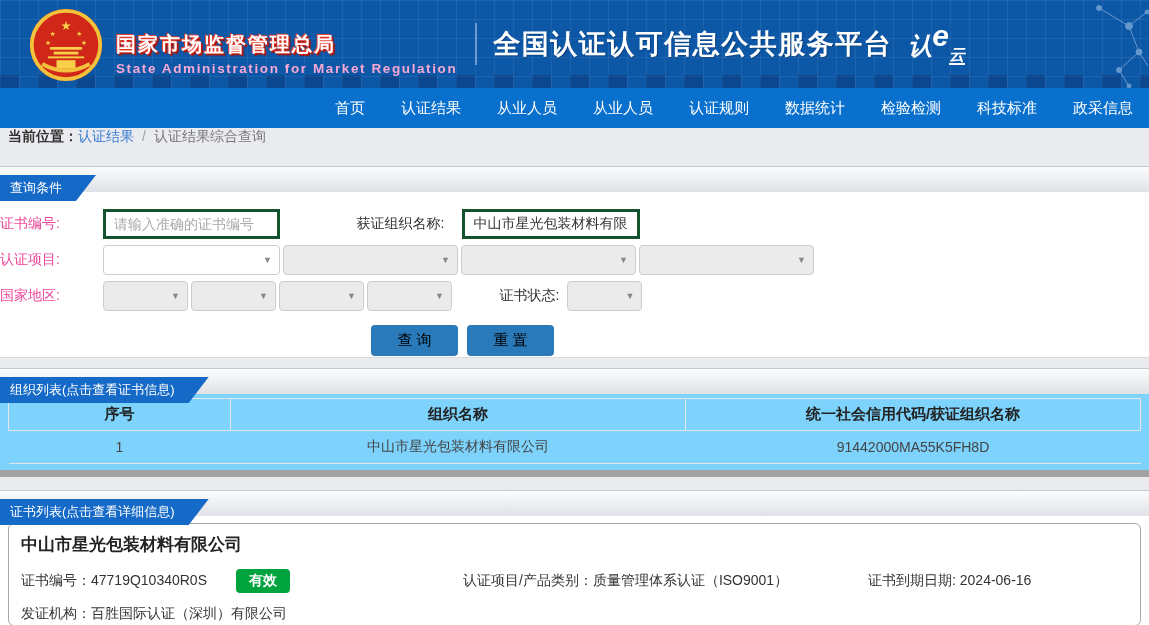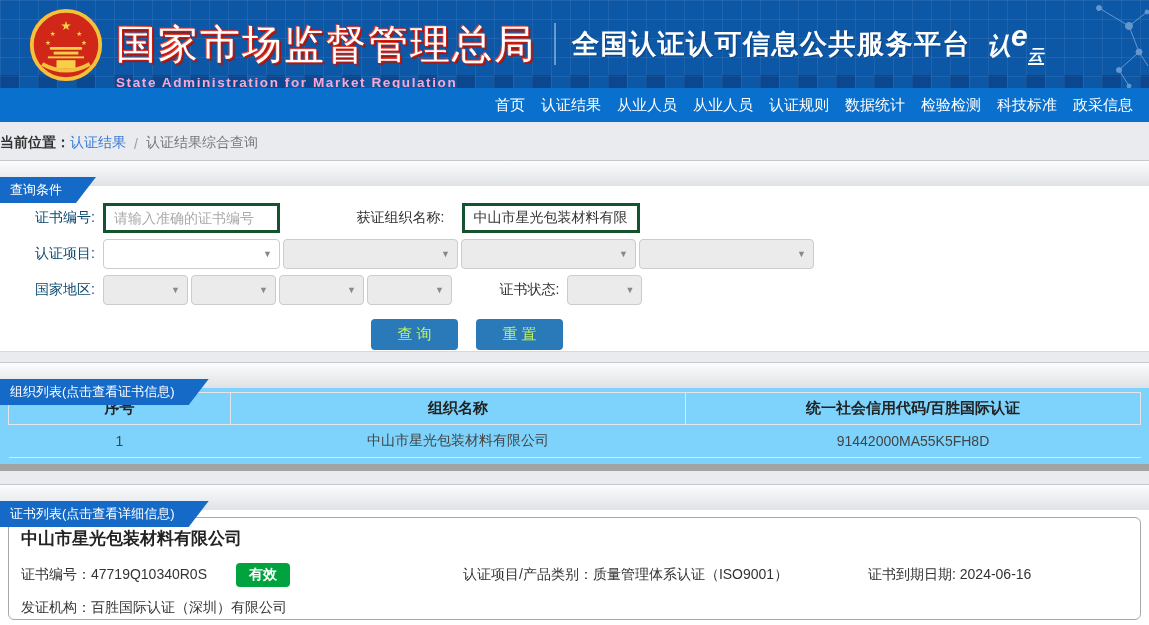--- a/index.html
+++ b/index.html
@@ -11,74 +11,74 @@
   .header { position:relative; height:88px; background:#0d57a7; overflow:hidden; }
   .header::before { content:""; position:absolute; inset:0;
     background-image:linear-gradient(rgba(255,255,255,.07) 1px,transparent 1px),
                      linear-gradient(90deg,rgba(255,255,255,.07) 1px,transparent 1px);
     background-size:19px 19px; }
   .header::after { content:""; position:absolute; left:0; right:0; bottom:0; height:13px;
     background:repeating-linear-gradient(90deg,rgba(2,25,70,.25) 0 19px,transparent 19px 38px); }
   .header-inner { position:relative; z-index:2; display:flex; align-items:center; height:100%; padding-left:28px; }
   .emblem { width:76px; height:76px; flex:0 0 auto; margin-top:2px; }
   .org-block { margin-left:12px; }
-  .org-cn { font-size:40px; font-weight:normal; letter-spacing:2px; color:#fff;
+  .org-cn { font-size:20px; font-weight:bold; letter-spacing:2px; color:#fff;
             text-shadow:-1px -1px 0 #e8402f, 1px 1px 0 #c61f12, 2px 2px 1px #a51508;margin-top:18px; }
   .org-en { font-size:13.5px; font-weight:bold; color:#f9a8d4; letter-spacing:1.6px; margin-top:3px; }
   .hdr-divider { width:2px; height:42px; background:rgba(180,210,240,.55); margin:0 16px 0 18px; }
   .platform { font-size:27px; color:#fff; letter-spacing:1.5px; font-weight:bold; text-shadow:1px 1px 1px rgba(0,0,0,.25); }
   .cloud-logo { margin-left:16px; color:#fff; font-style:italic; white-space:nowrap; }
   .cloud-logo .p1 { font-size:24px; font-weight:bold; }
   .cloud-logo .p2 { font-size:30px; font-weight:bold; position:relative; top:-8px; }
   .cloud-logo .p3 { font-size:16px; font-weight:bold; position:relative; top:6px; border-bottom:2px solid #fff; }
   .constellation { position:absolute; right:0; top:0; z-index:1; opacity:.5; }
 
   
-  .nav { height:34px; background:#0a70cd; display:flex; align-items:center;
-         justify-content:flex-end; gap:16px; padding-right:16px; }
+  .nav { height:40px; background:#0a70cd; display:flex; align-items:center;
+         justify-content:flex-end; gap:36px; padding-right:16px; }
   .nav-item { color:#fff; font-size:15px; cursor:pointer; white-space:nowrap; }
 
   
-  .breadcrumb { height:30px; background:#e9ebee; display:flex; align-items:flex-end;
-                font-size:14px; }
+  .breadcrumb { height:30px; background:#e9ebee; display:flex; align-items:flex-start;
+                padding-left:8px; font-size:14px; }
   .bc-label { color:#333; font-weight:bold; }
   .bc-link { color:#3a7bd5; cursor:pointer; }
   .bc-sep { color:#9aa0a6; margin:0 8px; }
   .bc-current { color:#777; }
 
   
   .gap8 { height:8px; } .gap10 { height:10px; } .gap13 { height:13px; }
   .sec-strip { height:26px; background:linear-gradient(#fbfcfd,#dfe2e6);
                border-top:1px solid #c5c9cd; position:relative; }
-  .sec-tab { position:absolute; left:0; top:16px; height:26px; background:#1569c7; color:#fff;
+  .sec-tab { position:absolute; left:0; top:8px; height:26px; background:#1569c7; color:#fff;
              font-size:13px; line-height:26px; padding:0 34px 0 10px;
              clip-path:polygon(0 0,100% 0,calc(100% - 20px) 100%,0 100%); }
 
   
   .form-body { background:#fff; height:166px; padding-top:17px; border-bottom:1px solid #d7dadd; }
   .frow { margin-bottom:6px; white-space:nowrap; }
-  .flabel { display:inline-block; width:95px; text-align:right; margin-right:8px;
-            font-size:14px; color:#0c4a6e; vertical-align:middle; }
+  .flabel { display:inline-block; width:95px; margin-right:8px;
+            font-size:14px; color:#ec4899; vertical-align:middle; }
   .tinput { height:30px; border:3px solid #14532d; border-radius:0; padding:0 8px;
             font-size:14px; color:#333; vertical-align:middle; outline:none;
             font-family:"Liberation Sans","DejaVu Sans",sans-serif; }
   .tinput::placeholder { color:#aaa; }
   .sel { display:inline-flex; align-items:center; justify-content:flex-end; height:30px;
          border:1px solid #ccc; border-radius:4px; background:#ebebeb; padding-right:7px;
          vertical-align:middle; margin-right:3px; cursor:pointer; }
   .sel.white { background:#fff; }
   .caret { font-size:9px; color:#888; }
   .w177 { width:177px; } .w175 { width:175px; } .w85 { width:85px; } .w75 { width:75px; }
   .lbl2 { display:inline-block; width:160px; text-align:right; margin-right:18px;
           font-size:14px; color:#333; vertical-align:middle; }
   .lbl-status { display:inline-block; width:100px; text-align:right; margin-right:8px;
                 font-size:14px; color:#333; vertical-align:middle; }
   .btn-row { padding-left:371px; margin-top:14px; }
-  .btn { width:87px; height:31px; background:#2a7ab9; color:#bef264; border:none;
-         border-radius:4px; font-size:15px; cursor:pointer; margin-right:18px;
+  .btn { width:87px; height:31px; background:#2a7ab9; color:#000000; border:none;
+         border-radius:4px; font-size:15px; cursor:pointer; margin-right:9px;
          font-family:"Liberation Sans","DejaVu Sans",sans-serif; }
 
   
   .table-body { background:#7dd3fc; padding:4px 8px 6px; border-bottom:7px solid #a3a3a3; }
   table { width:100%; border-collapse:collapse; }
   th { font-size:15px; color:#222; font-weight:bold; height:32px;
        border:1px solid #e3e5e8; text-align:center; }
   td { font-size:14px; color:#444; height:33px; text-align:center;
        border-bottom:1px solid #e3e5e8; }
   .col-idx { width:222px; } .col-name { width:455px; }
@@ -214,21 +214,21 @@
 
   <div class="sec-strip">
     <div class="sec-tab">组织列表(点击查看证书信息)</div>
   </div>
   <div class="table-body">
     <table>
       <thead>
         <tr>
           <th class="col-idx">序号</th>
           <th class="col-name">组织名称</th>
-          <th>统一社会信用代码/百胜国际认证</th>
+          <th>统一社会信用代码/获证组织名称</th>
         </tr>
       </thead>
       <tbody>
         <tr>
           <td>1</td>
           <td>中山市星光包装材料有限公司</td>
           <td>91442000MA55K5FH8D</td>
         </tr>
       </tbody>
     </table>

